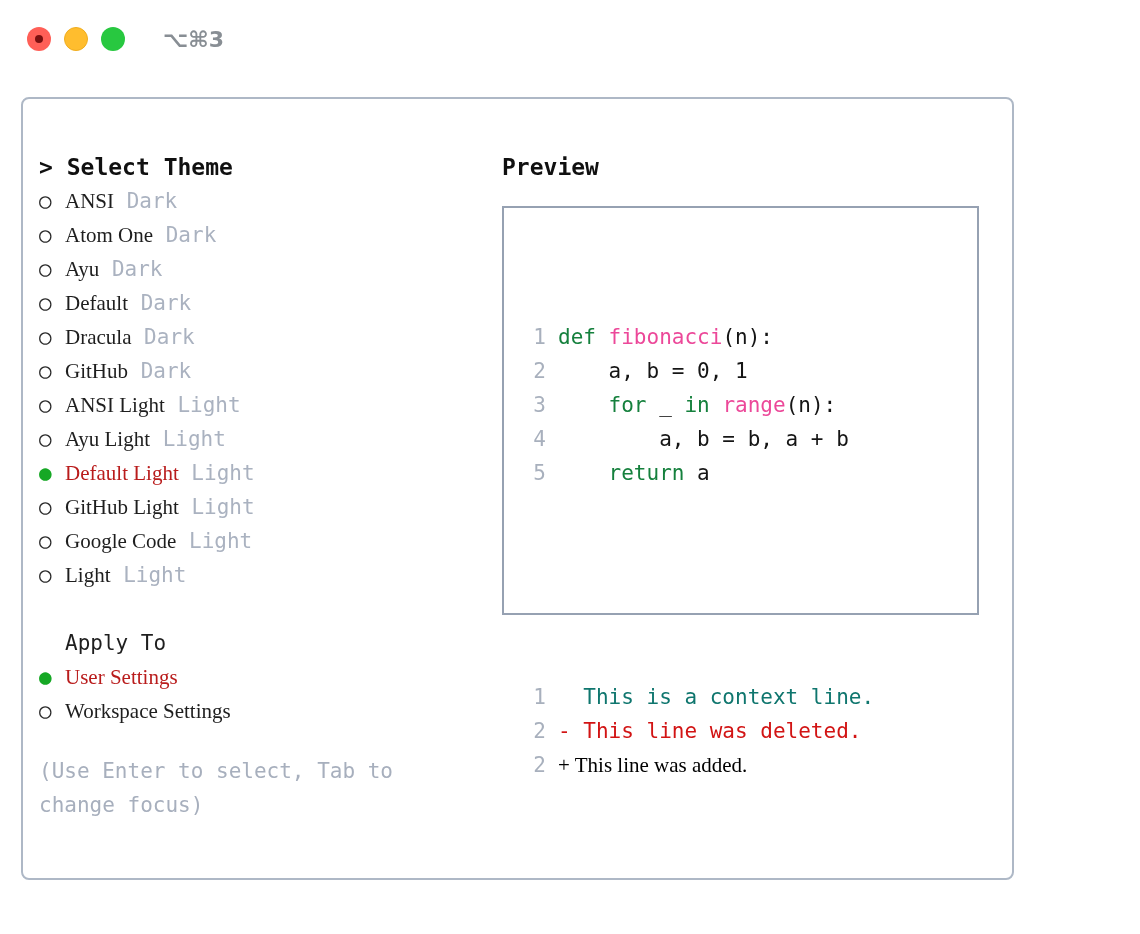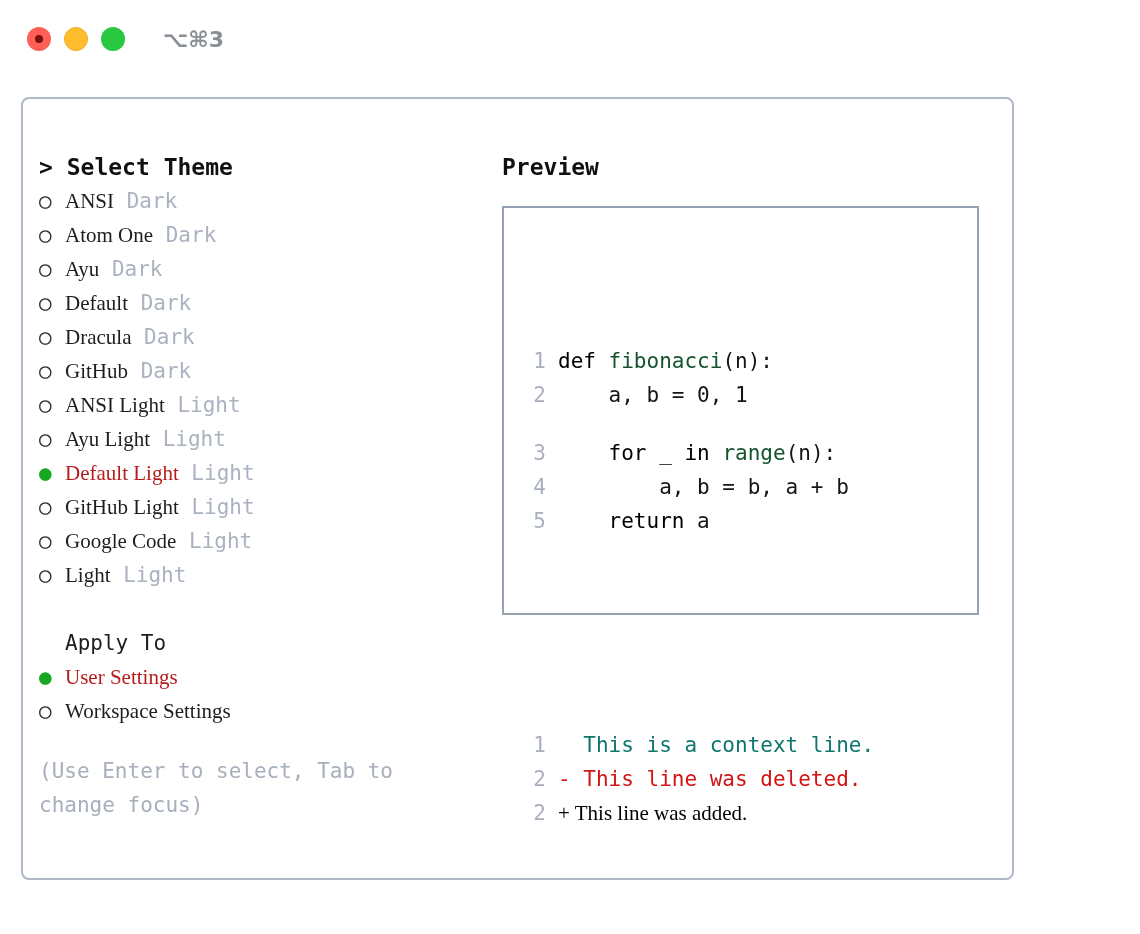--- a/index.html
+++ b/index.html
@@ -172,22 +172,22 @@
 
   .code-line { display: flex; align-items: baseline; white-space: pre; }
   .lineno {
     display: inline-block;
     width: 28px;
     flex: 0 0 28px;
     text-align: right;
     color: #a8b0bd;
     margin-right: 12px;
   }
-  .tok-kw   { color: #000000; text-align: center; }
-  .tok-fn   { color: #14532d; margin-top: 24px; }
+  .tok-kw   { color: #15803d; text-align: center; }
+  .tok-fn   { color: #ec4899; }
   .tok-plain{ color: #151515; }
   .tok-ctx  { color: #0f766e; margin-top: 20px; }
   .tok-del  { color: #d21414; }
   .tok-add  { color: #000000; font-family: Liberation Serif, serif; }
   .blank-line { height: 34px; }
 </style>
 </head>
 <body>
 
 <div class="window">

